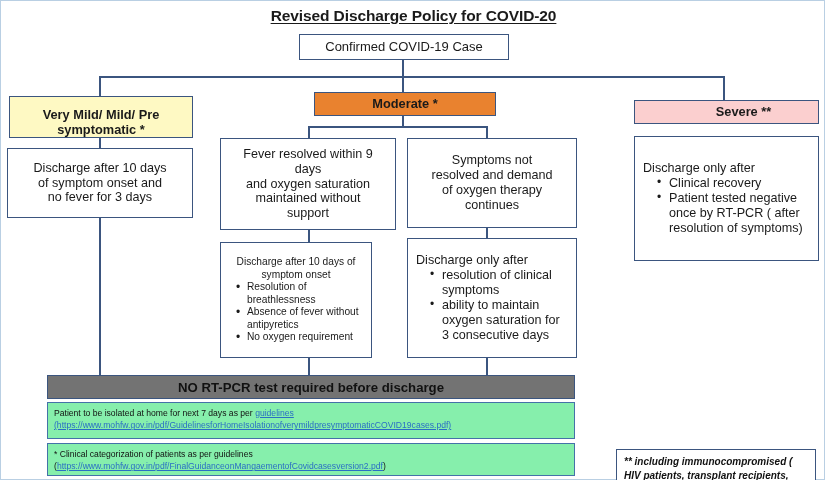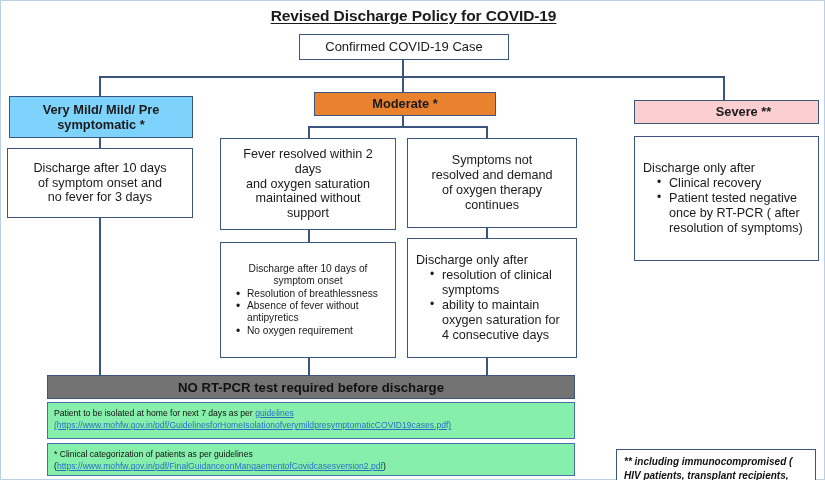--- a/index.html
+++ b/index.html
@@ -34,21 +34,21 @@
     font-size:12.6px;line-height:1.18;
     padding:3px 22px;
   }
   .node .inner{width:100%;}
 
   .hdr{
     border:1.6px solid #3b557f;
     display:flex;align-items:center;justify-content:center;
     text-align:center;font-weight:bold;font-size:12.8px;line-height:1.18;
   }
-  .hdr-green{background:#7dd3fc;}
+  .hdr-green{background:#fef9c3;align-items:flex-end;}
   .hdr-orange{background:#E9822F;}
   .hdr-pink{background:#FBCFCF;}
 
   
   .node.lefted{justify-content:flex-start;text-align:left;}
   .lead{display:block;}
   ul.bl{
     margin:0;padding:0 0 0 14px;list-style:none;
   }
   ul.bl li{
@@ -86,21 +86,21 @@
   
   .ln{background:#3b557f;position:absolute;}
   .lnv{width:1.8px;}
   .lnh{height:1.8px;}
 </style>
 </head>
 <body>
 
 <div id="canvas">
 
-  <div class="abs title">Revised Discharge Policy for COVID-19</div>
+  <div class="abs title">Revised Discharge Policy for COVID-20</div>
 
   <div class="abs node" style="left:298px;top:33px;width:210px;height:26px;">
     <span class="inner" style="font-size:13px;">Confirmed  COVID-19 Case</span>
   </div>
 
   <div class="ln lnv abs" style="left:401px;top:59px;height:17px;"></div>
 
   <div class="ln lnh abs" style="left:98px;top:75px;width:625px;"></div>
 
   <div class="ln lnv abs" style="left:98px;top:75px;height:20px;"></div>
@@ -118,26 +118,26 @@
 
   <div class="abs hdr hdr-orange" style="left:313px;top:91px;width:182px;height:24px;">
     <span class="inner">Moderate *</span>
   </div>
   <div class="ln lnv abs" style="left:401px;top:115px;height:11px;"></div>
   <div class="ln lnh abs" style="left:307px;top:125px;width:179px;"></div>
   <div class="ln lnv abs" style="left:307px;top:125px;height:12px;"></div>
   <div class="ln lnv abs" style="left:485px;top:125px;height:12px;"></div>
 
   <div class="abs node" style="left:219px;top:137px;width:176px;height:92px;">
-    <span class="inner" style="white-space:pre-line;">Fever resolved within 2 days
+    <span class="inner" style="white-space:pre-line;">Fever resolved within 9 days
 and oxygen saturation maintained without support</span>
   </div>
   <div class="ln lnv abs" style="left:307px;top:229px;height:12px;"></div>
 
-  <div class="abs node small lefted" style="left:219px;top:241px;width:176px;height:116px;padding:6px 7px;">
+  <div class="abs node small lefted" style="left:219px;top:241px;width:152px;height:116px;padding:6px 7px;">
     <div class="inner">
       <span class="lead" style="text-align:center;display:block;">Discharge after 10 days of symptom onset</span>
       <ul class="bl">
         <li>Resolution of breathlessness</li>
         <li>Absence of fever without antipyretics</li>
         <li>No oxygen requirement</li>
       </ul>
     </div>
   </div>
   <div class="ln lnv abs" style="left:307px;top:357px;height:17px;"></div>
@@ -145,21 +145,21 @@
   <div class="abs node" style="left:406px;top:137px;width:170px;height:90px;">
     <span class="inner">Symptoms not resolved and demand of oxygen therapy continues</span>
   </div>
   <div class="ln lnv abs" style="left:485px;top:227px;height:10px;"></div>
 
   <div class="abs node lefted" style="left:406px;top:237px;width:170px;height:120px;padding:7px 8px;">
     <div class="inner">
       <span class="lead">Discharge only after</span>
       <ul class="bl">
         <li>resolution of clinical symptoms</li>
-        <li>ability to maintain oxygen saturation for 4 consecutive days</li>
+        <li>ability to maintain oxygen saturation for 3 consecutive days</li>
       </ul>
     </div>
   </div>
   <div class="ln lnv abs" style="left:485px;top:357px;height:17px;"></div>
 
   <div class="abs hdr hdr-pink" style="left:633px;top:99px;width:185px;height:24px;padding-left:34px;">
     <span class="inner">Severe **</span>
   </div>
   <div class="abs node lefted" style="left:633px;top:135px;width:185px;height:125px;padding:7px 8px;">
     <div class="inner">

